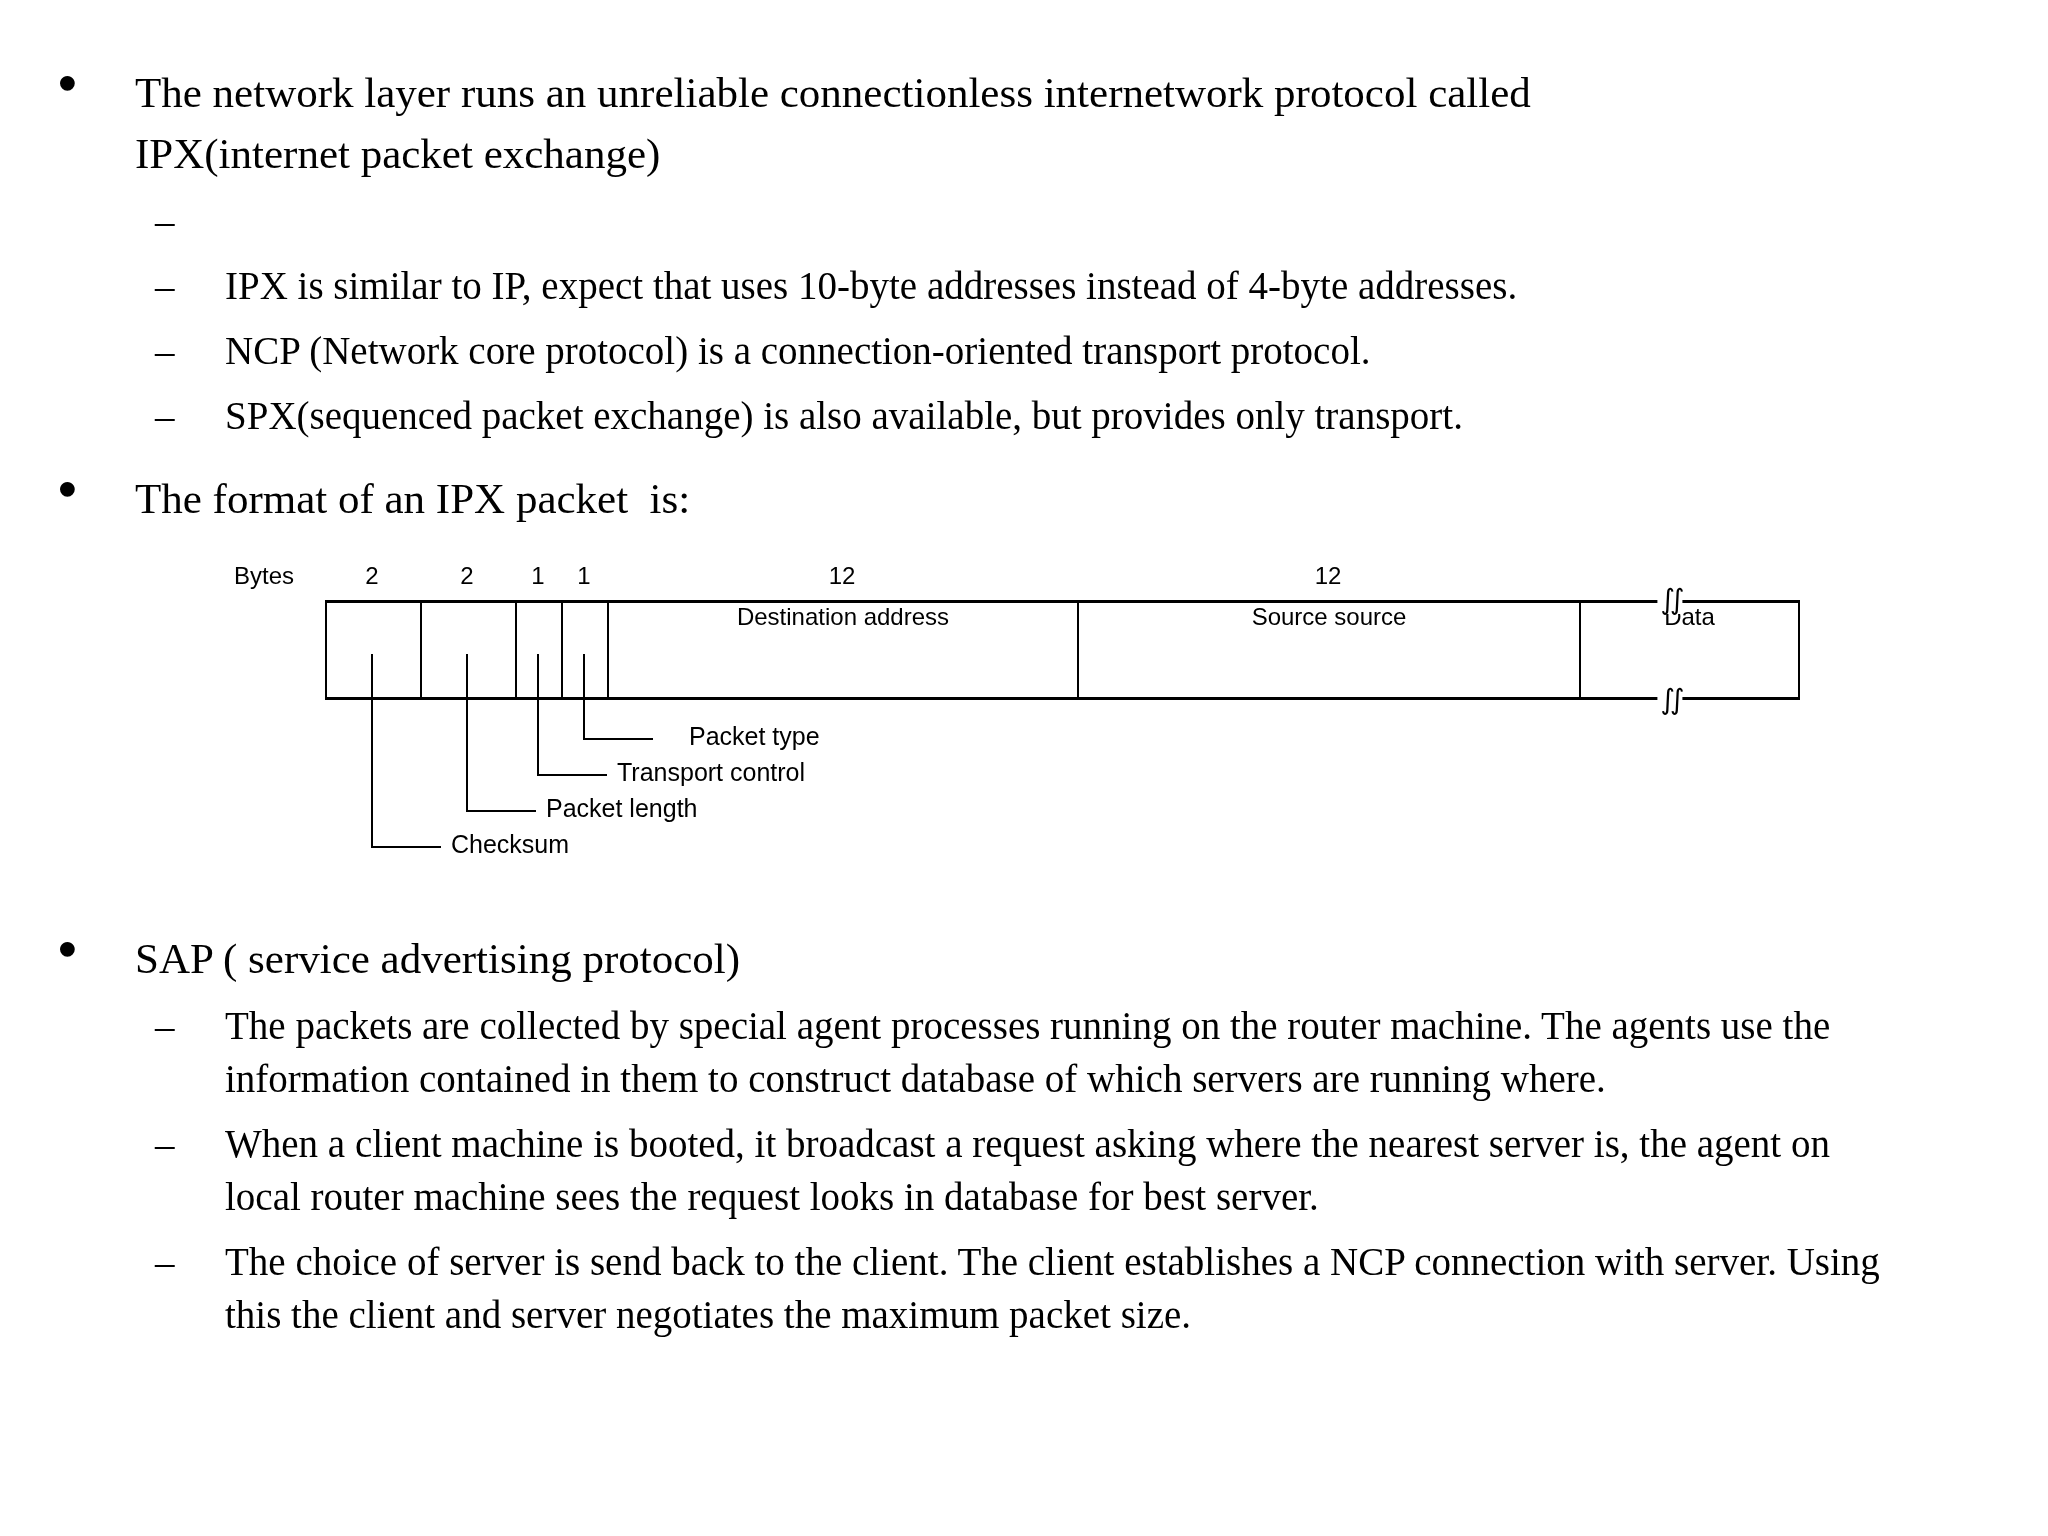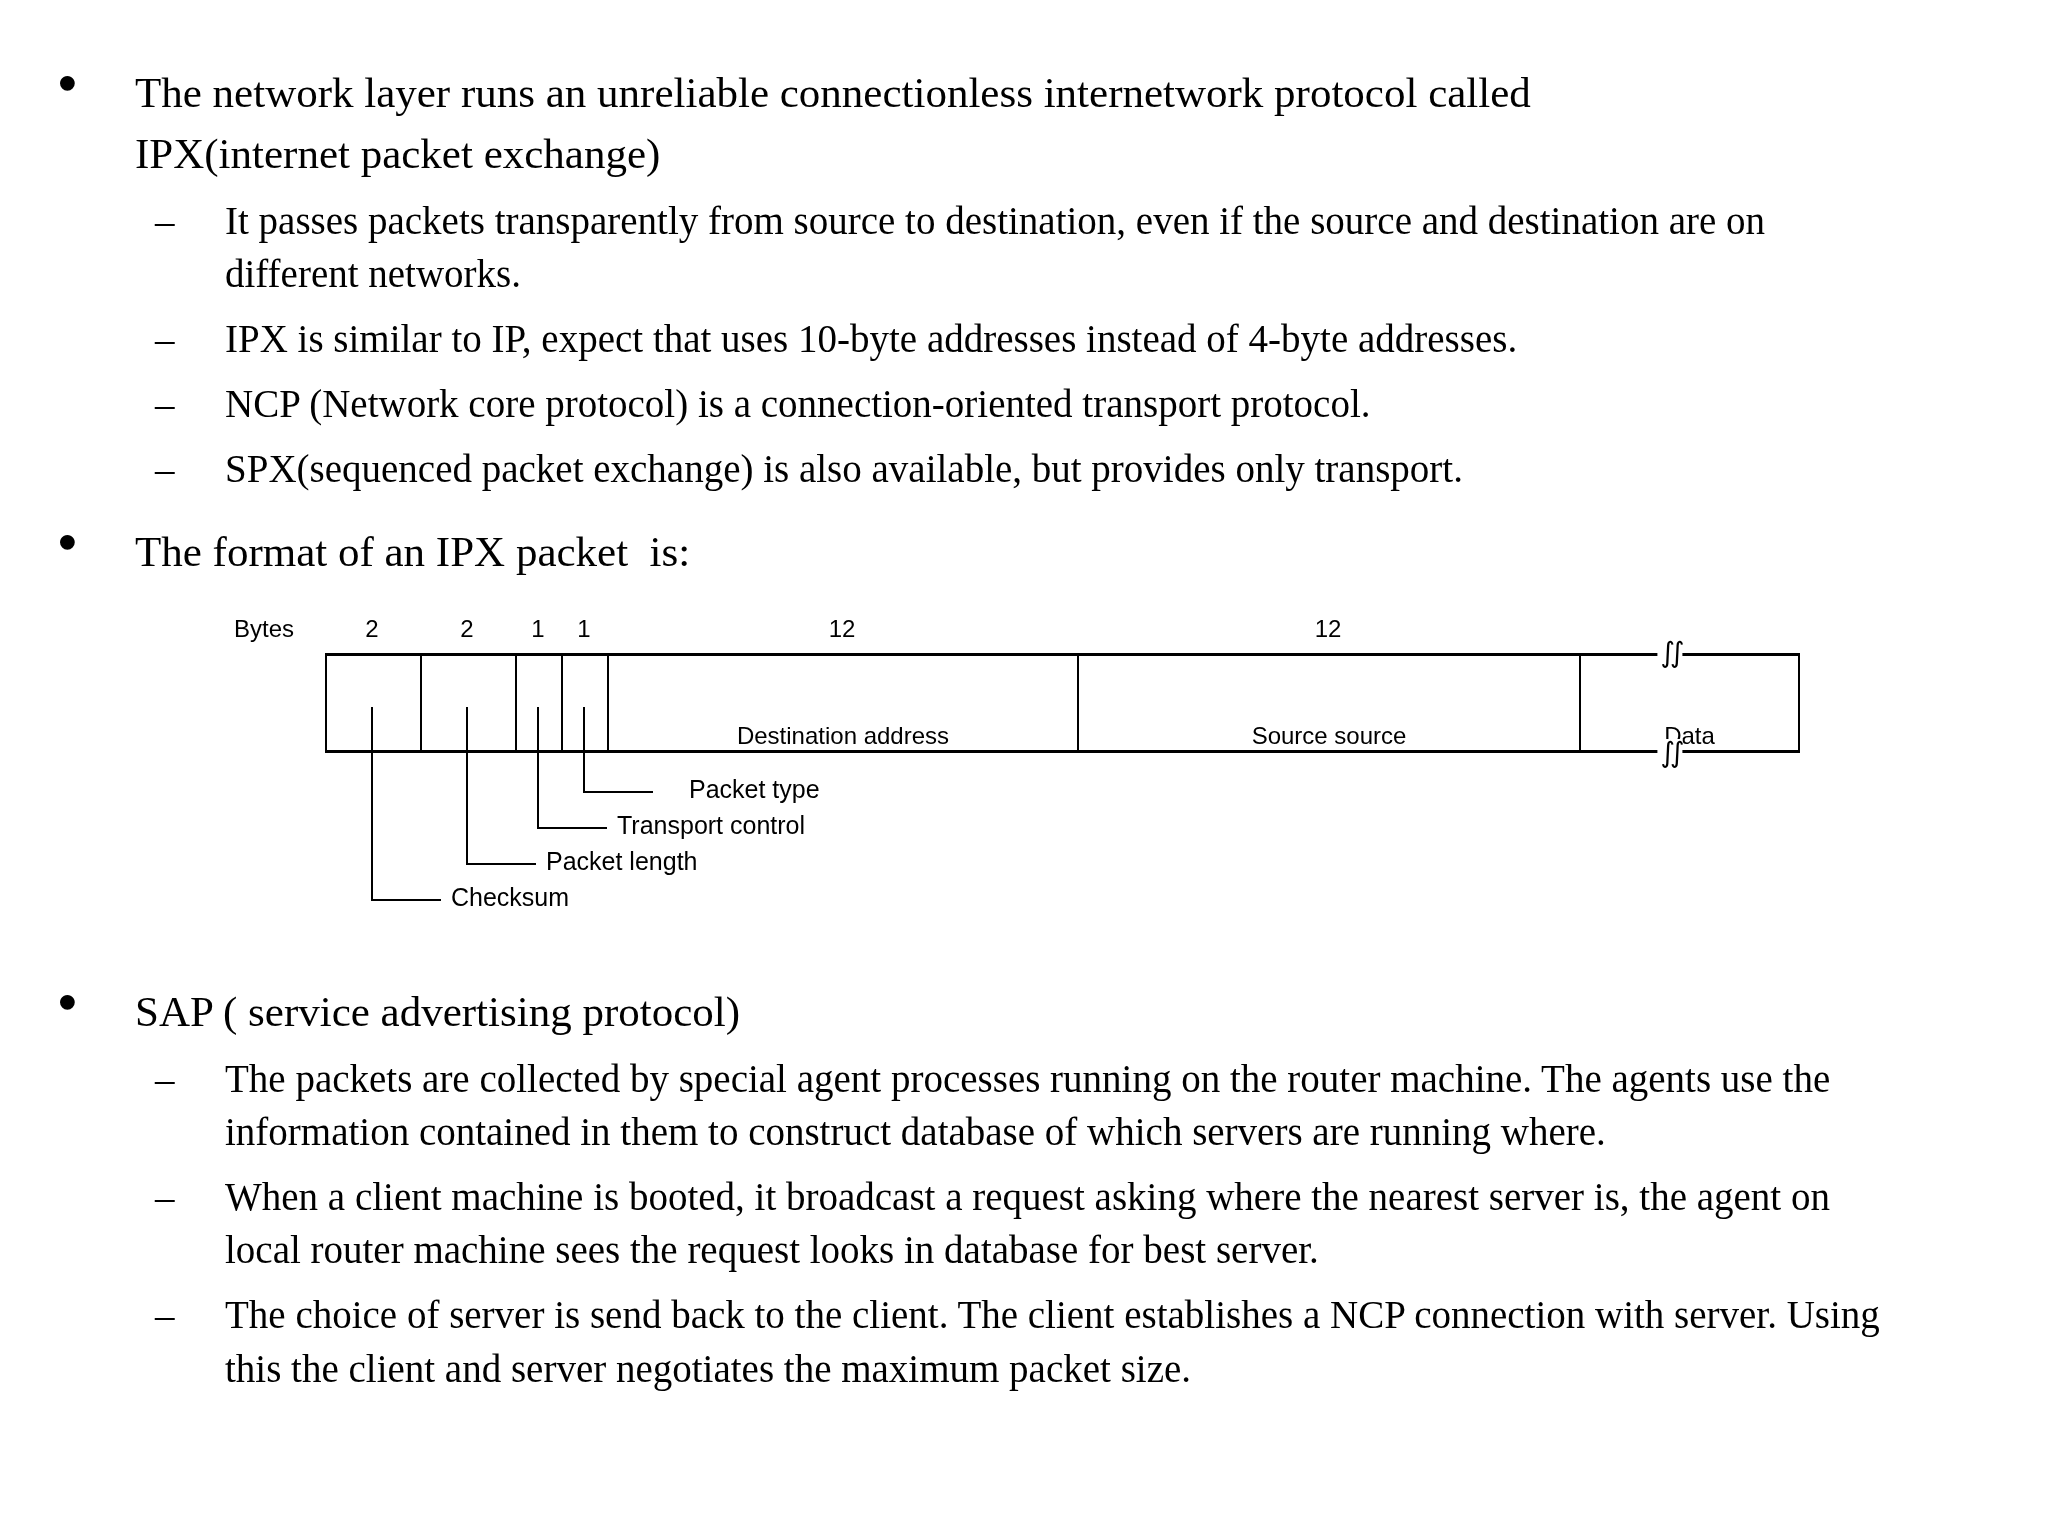--- a/index.html
+++ b/index.html
@@ -29,21 +29,21 @@
   }
   .d-num{position:absolute;top:0;transform:translateX(-50%);font-size:24px;}
   .d-bytes{position:absolute;left:234px;top:0;font-size:24px;}
   .d-row{
     position:absolute;left:325px;top:38px;height:100px;
     display:flex;box-sizing:border-box;
     border:2px solid #000;border-top-width:3px;border-bottom-width:3px;
   }
   .d-cell{
     height:100%;box-sizing:border-box;border-right:2px solid #000;
-    display:flex;align-items:flex-end;justify-content:center;
+    display:flex;align-items:flex-start;justify-content:center;
   }
   .d-cell.last{border-right:none;}
   .v-line{position:absolute;width:2px;background:#000;}
   .h-line{position:absolute;height:2px;background:#000;}
   .d-callout{position:absolute;font-size:25px;white-space:nowrap;}
   .d-break{
     position:absolute;transform:translate(-50%,-50%);
     background:#fff;padding:0 3px;font-size:28px;line-height:1;
     letter-spacing:-5px;font-family:"DejaVu Sans", sans-serif;
   }
@@ -53,21 +53,20 @@
 
 <div class="slide">
 
   <div class="b1">
     <div class="marker"><span>●</span></div>
     <div class="text">The network layer runs an unreliable connectionless internetwork protocol called IPX(internet packet exchange)</div>
   </div>
 
   <div class="b2">
     <div class="marker">–</div>
-    <div class="text">It passes packets transparently from source to destination, even if the source and destination are on different networks.</div>
   </div>
 
   <div class="b2">
     <div class="marker">–</div>
     <div class="text">IPX is similar to IP, expect that uses 10-byte addresses instead of 4-byte addresses.</div>
   </div>
 
   <div class="b2">
     <div class="marker">–</div>
     <div class="text">NCP (Network core protocol) is a connection-oriented transport protocol.</div>

